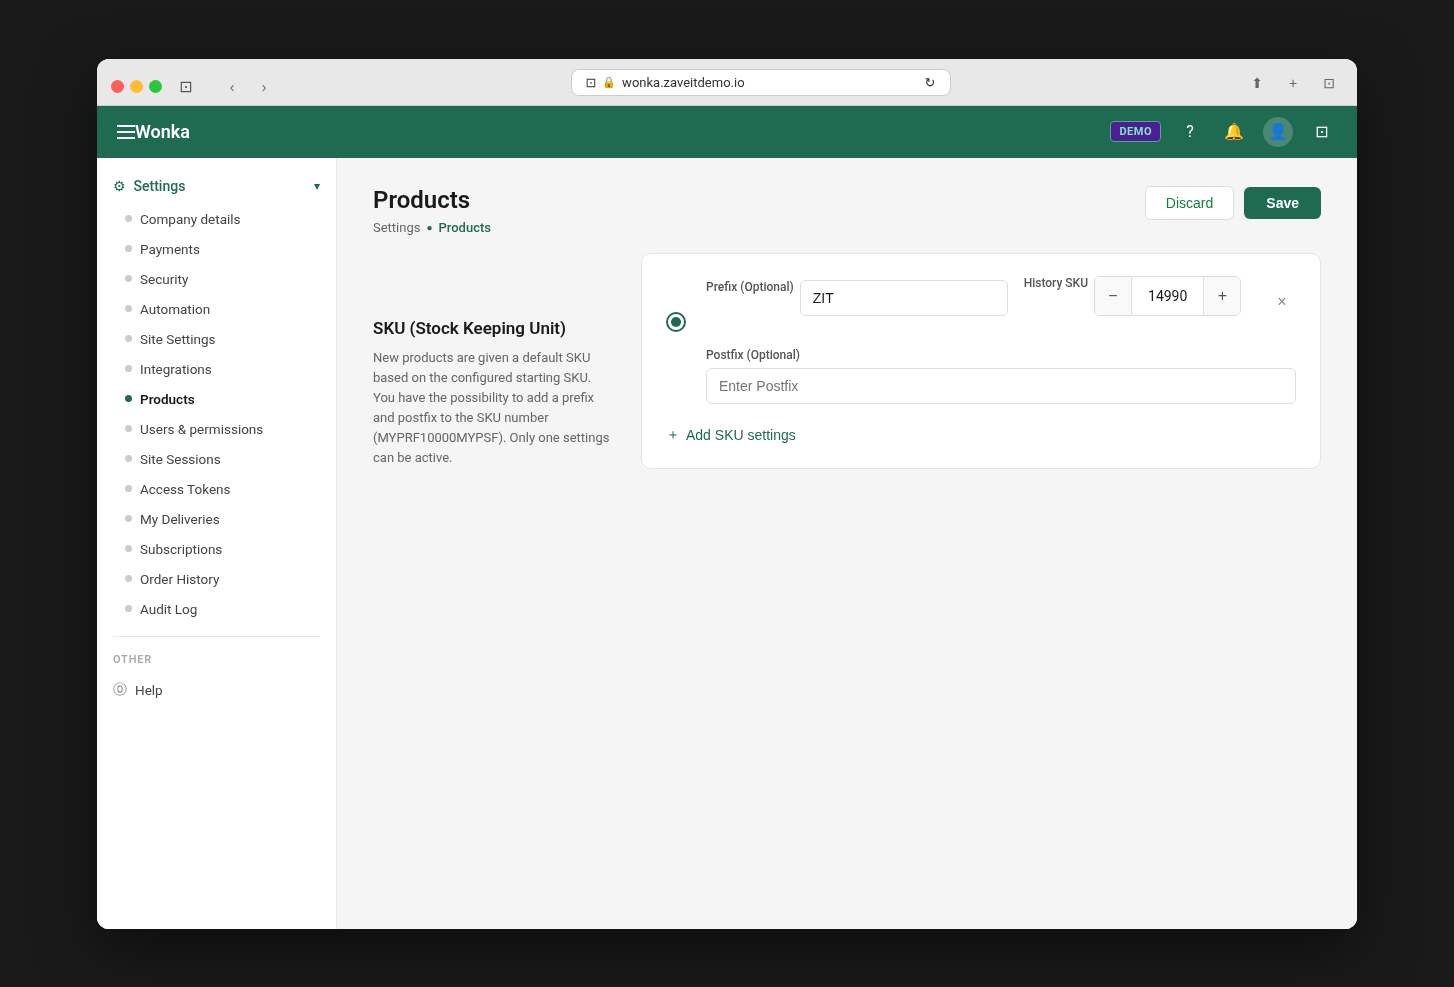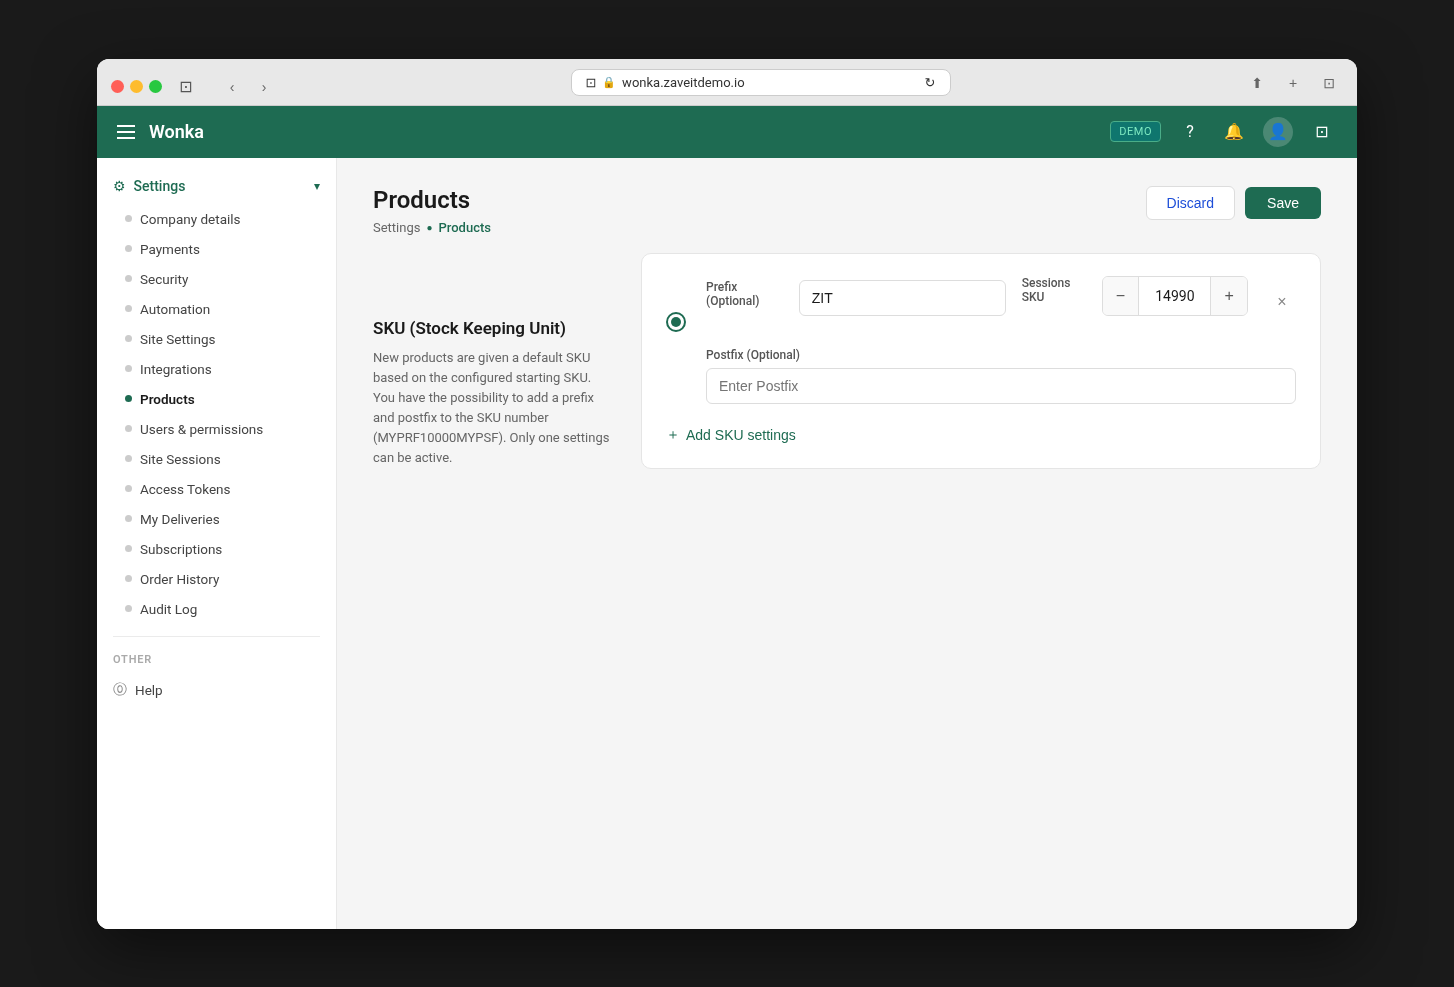--- a/index.html
+++ b/index.html
@@ -100,21 +100,20 @@
       color: #fff;
       display: flex;
       align-items: center;
       padding: 0 20px;
       height: 52px;
       flex-shrink: 0;
     }
     .app-header-left {
       display: flex;
       align-items: center;
-      gap: 14px;
     }
     .hamburger {
       cursor: pointer;
       display: flex;
       flex-direction: column;
       gap: 4px;
     }
     .hamburger span {
       display: block;
       width: 18px; height: 2px;
@@ -125,25 +124,25 @@
       font-weight: 600;
       color: #fff;
     }
     .app-header-right {
       margin-left: auto;
       display: flex;
       align-items: center;
       gap: 14px;
     }
     .demo-badge {
-      background: #0f766e;
+      background: #4c1d95;
       border: 1px solid #4aad88;
       color: #7de8c0;
       font-size: 11px;
-      font-weight: 400;
+      font-weight: 700;
       padding: 3px 8px;
       border-radius: 4px;
       letter-spacing: 0.5px;
     }
     .header-icon {
       width: 30px; height: 30px;
       display: flex; align-items: center; justify-content: center;
       border-radius: 50%;
       cursor: pointer;
       font-size: 16px;
@@ -282,32 +281,32 @@
       gap: 10px;
       align-items: center;
     }
     .btn-discard {
       padding: 8px 20px;
       border: 1px solid #ddd;
       background: #fff;
       border-radius: 6px;
       font-size: 14px;
       cursor: pointer;
-      color: #1d4ed8;
+      color: #15803d;
       font-weight: 500;
     }
     .btn-save {
       padding: 8px 22px;
       border: none;
       background: #1e6b52;
       border-radius: 6px;
       font-size: 14px;
       cursor: pointer;
       color: #fff;
-      font-weight: 400;
+      font-weight: 700;
     }
     
     .section-layout {
       display: flex;
       gap: 28px;
       align-items: flex-end;
     }
     .section-description {
       width: 240px;
       flex-shrink: 0;
@@ -599,21 +598,21 @@
                 <div class="radio-outer">
                   <div class="radio-inner"></div>
                 </div>
               </div>
               <div class="sku-fields">
                 <div class="field-group">
                   <label class="field-label">Prefix (Optional)</label>
                   <input type="text" class="field-input" value="ZIT" style="">
                 </div>
                 <div class="field-group">
-                  <label class="field-label">Sessions SKU</label>
+                  <label class="field-label">History SKU</label>
                   <div class="stepper-wrap">
                     <button class="stepper-btn">−</button>
                     <div class="stepper-value">14990</div>
                     <button class="stepper-btn">+</button>
                   </div>
                 </div>
               </div>
               <button class="close-btn">×</button>
             </div>
 

